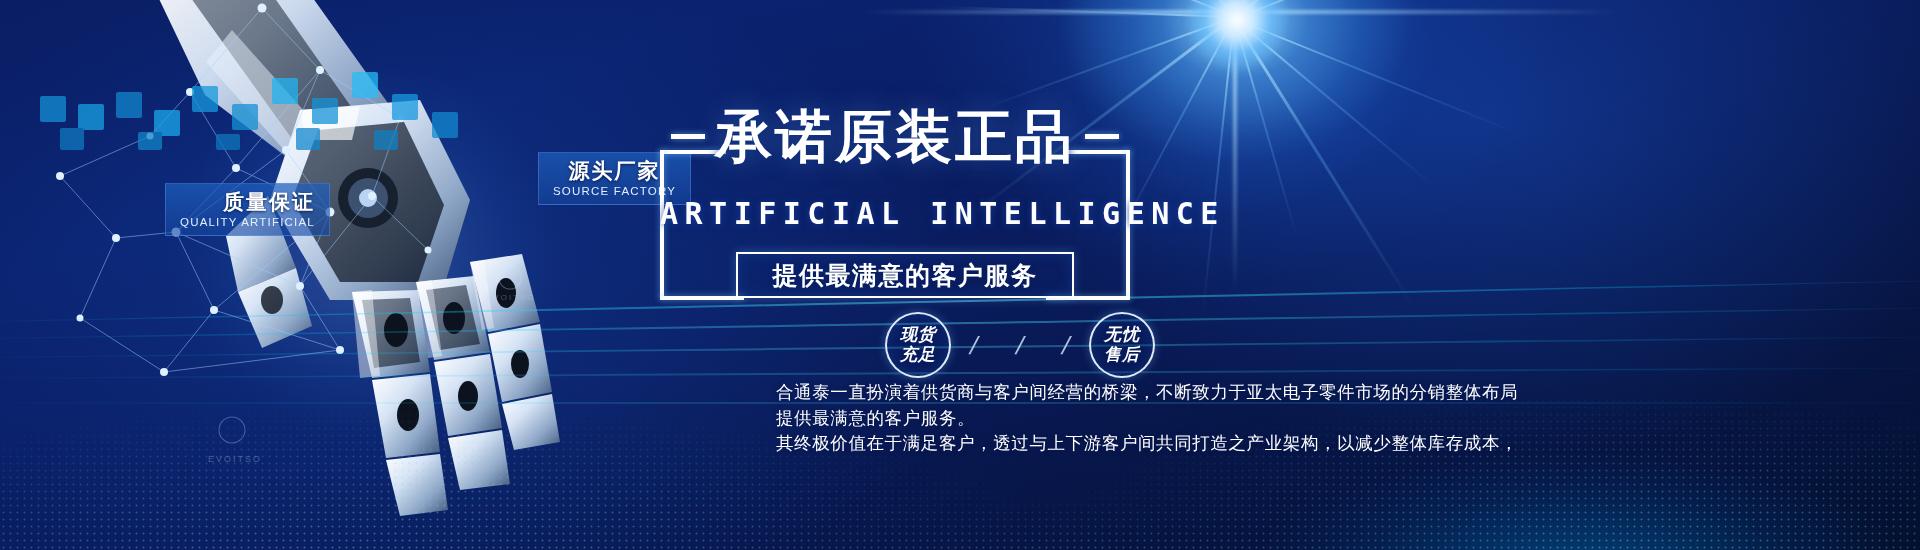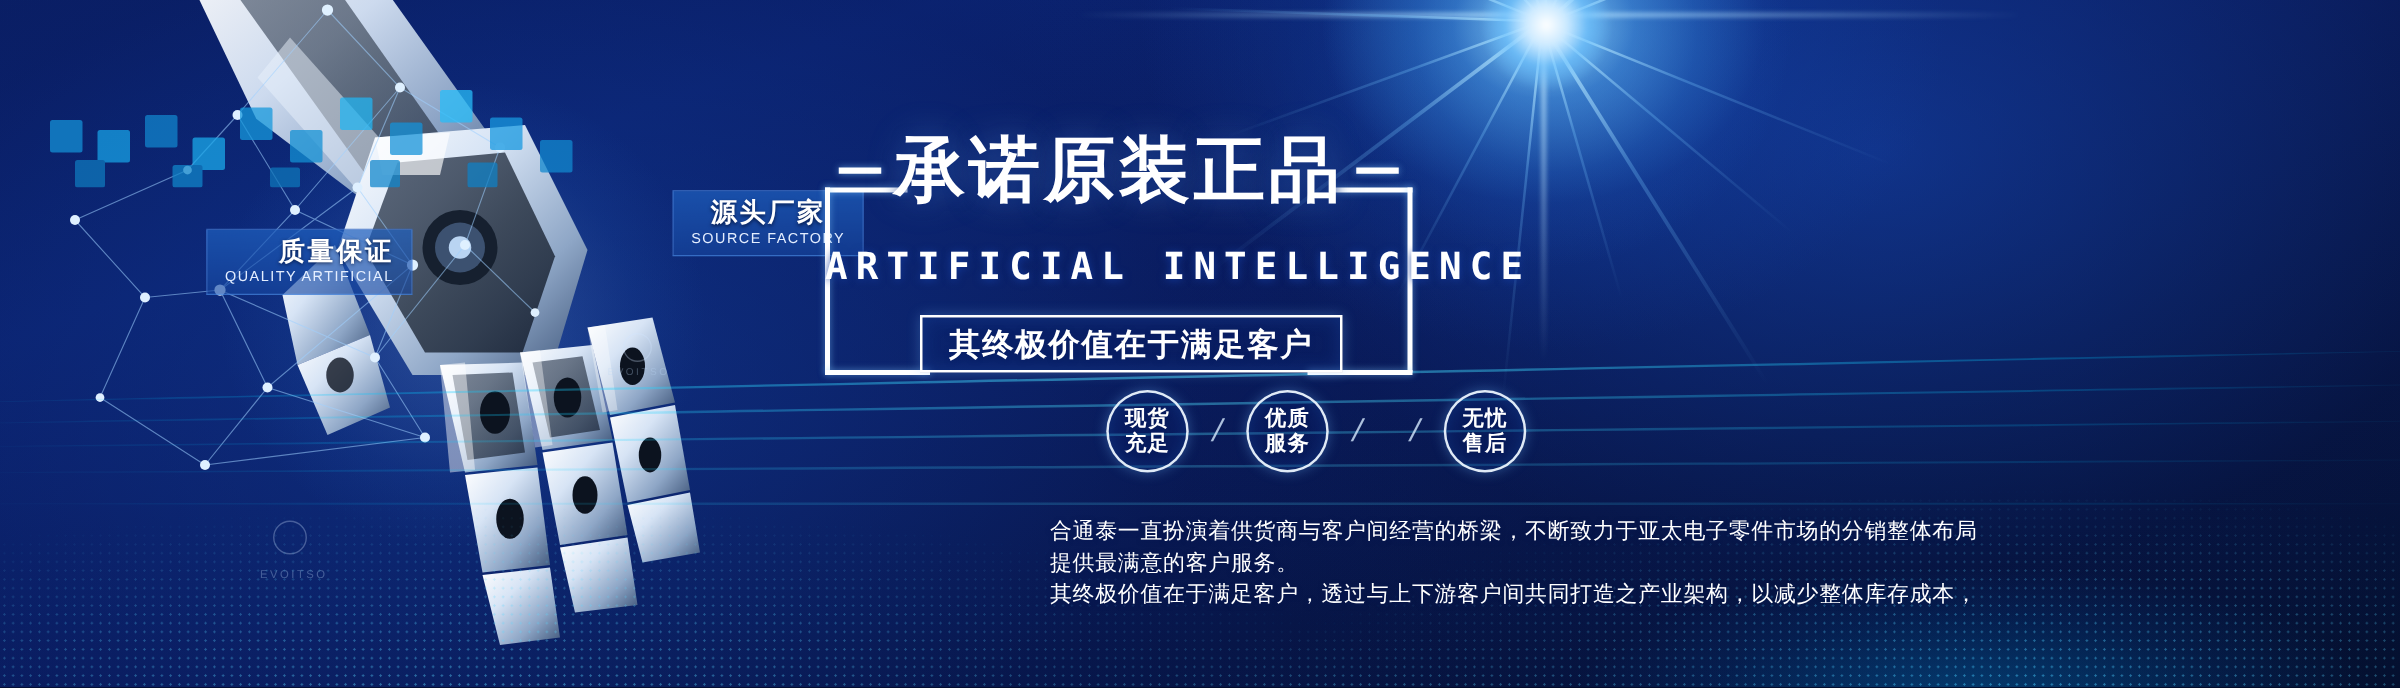--- a/index.html
+++ b/index.html
@@ -94,26 +94,26 @@
   .subbox span { font-size:25px; font-weight:700; color:#ffffff; letter-spacing:1.5px; white-space:nowrap;
                  text-shadow:0 1px 4px rgba(8,30,100,.8); }
 
   
   .features { position:absolute; left:885px; top:312px; display:flex; align-items:center; gap:0; }
   .fcircle { width:66px; height:66px; border-radius:50%; border:2px solid rgba(235,245,255,0.95);
              display:flex; flex-direction:column; align-items:center; justify-content:center;
              color:#ffffff; box-shadow:0 0 10px rgba(110,185,255,.35), inset 0 0 12px rgba(30,90,190,.25);
              background:rgba(12,40,120,0.18); }
   .fcircle b { font-size:17px; font-weight:700; line-height:1.16; letter-spacing:1px;
-               text-shadow:0 1px 3px rgba(5,25,90,.8); }
+               text-shadow:0 1px 3px rgba(5,25,90,.8);font-style:italic; }
   .fsep { width:46px; text-align:center; color:rgba(215,235,255,0.80); font-size:25px;
           transform:skewX(-14deg); font-weight:300; }
 
   
-  .para { position:absolute; left:840px; top:380px; width:680px;margin-top:32px; }
+  .para { position:absolute; left:776px; top:380px; width:680px; }
   .para p { font-size:17.5px; line-height:25.5px; color:#ffffff; letter-spacing:0.6px;
             text-shadow:0 1px 4px rgba(5,22,80,.9); white-space:nowrap; }
 
   
   .nodes { position:absolute; left:200px; top:0; width:560px; height:470px; pointer-events:none; }
 </style>
 </head>
 <body>
 
 <div id="banner">
@@ -310,34 +310,30 @@
 
     <div class="h1row">
       <span class="h1dash"></span>
       <span class="h1">承诺原装正品</span>
       <span class="h1dash"></span>
     </div>
 
     <div class="ai">ARTIFICIAL INTELLIGENCE</div>
 
     <div class="subbox">
-      <span>其终极价值在于满足客户</span>
+      <span>提供最满意的客户服务</span>
     </div>
   </div>
 
   <div class="features">
     <div class="fcircle">
       <b>现货</b>
       <b>充足</b>
     </div>
     <div class="fsep">/</div>
-    <div class="fcircle">
-      <b>优质</b>
-      <b>服务</b>
-    </div>
     <div class="fsep">/</div>
     <div class="fsep">/</div>
     <div class="fcircle">
       <b>无忧</b>
       <b>售后</b>
     </div>
   </div>
 
   <div class="para">
     <p>合通泰一直扮演着供货商与客户间经营的桥梁，不断致力于亚太电子零件市场的分销整体布局</p>

